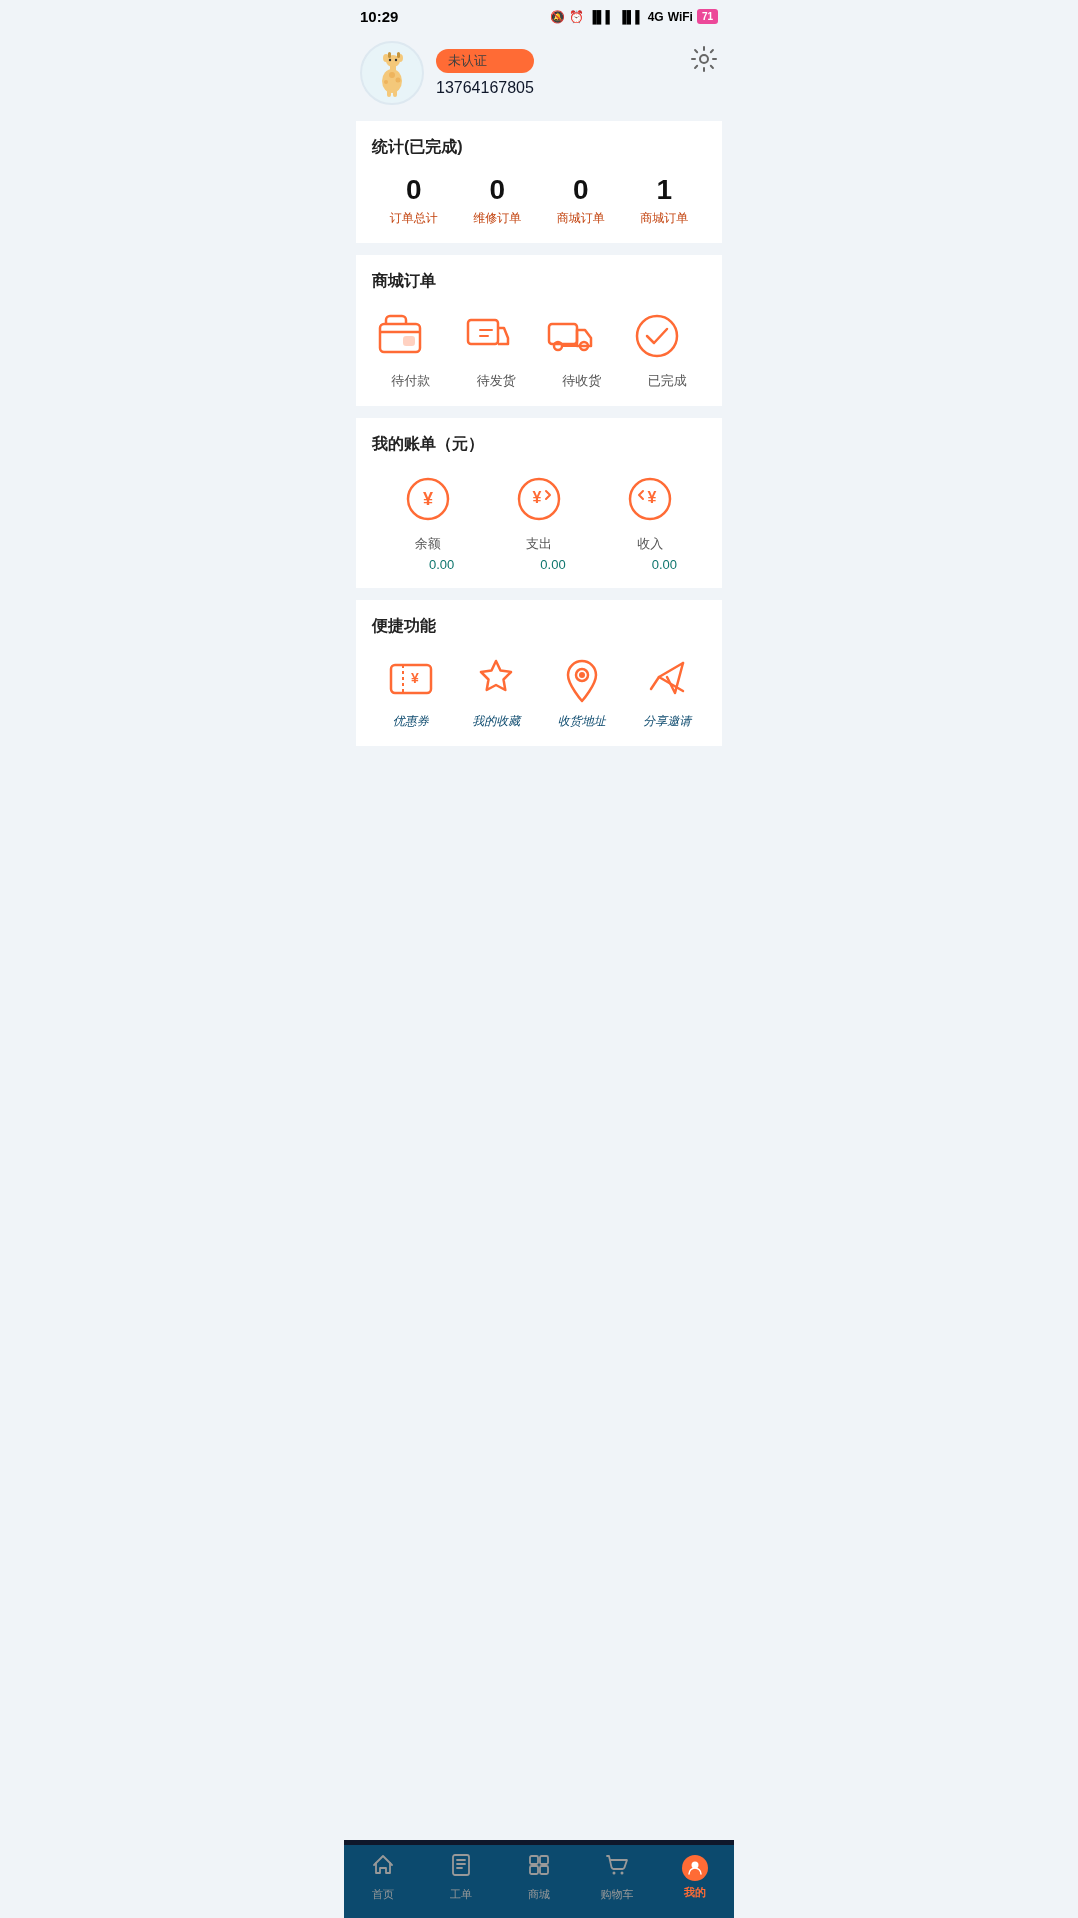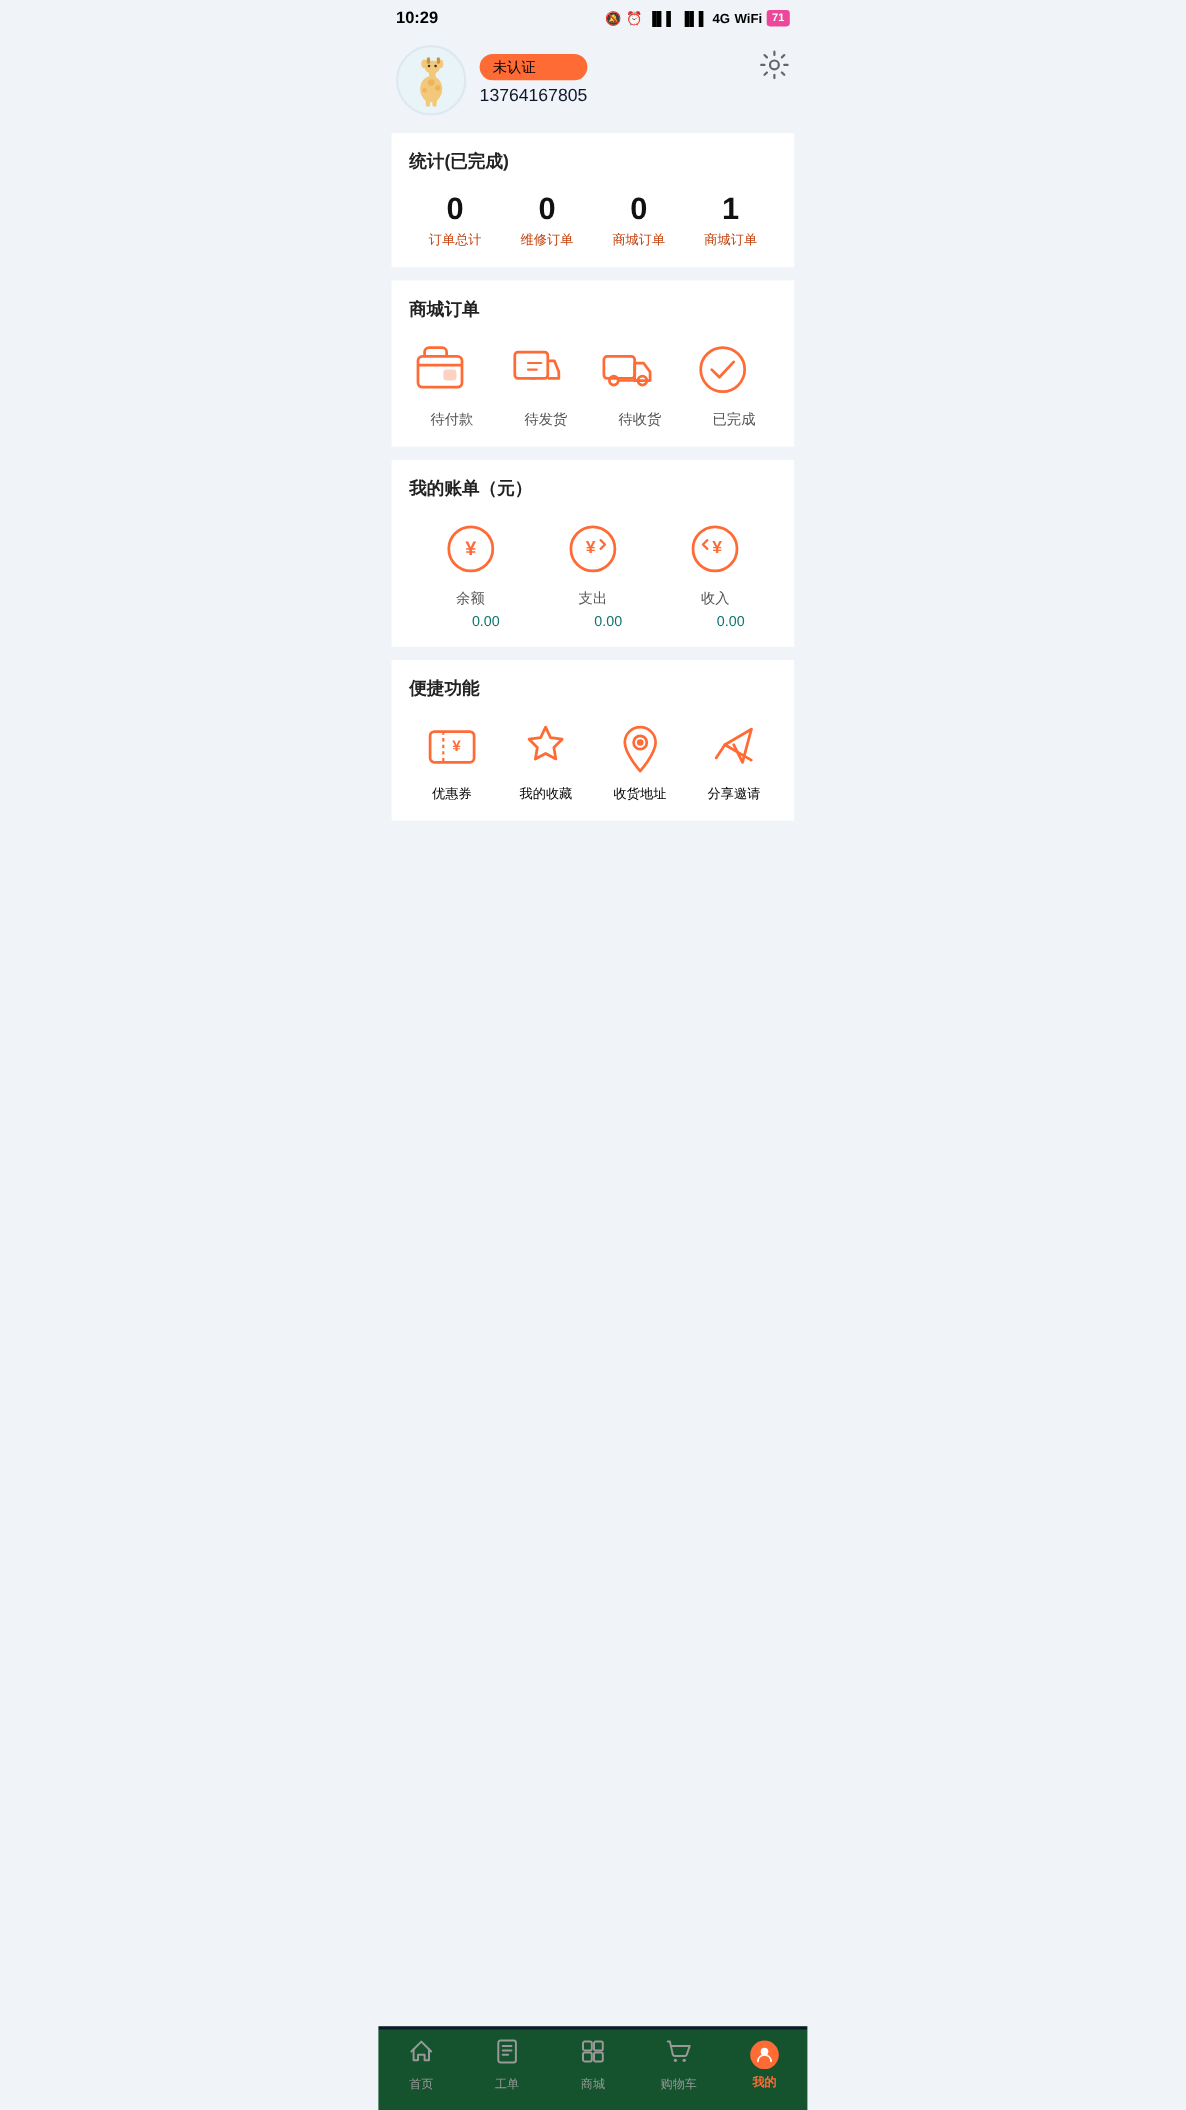--- a/index.html
+++ b/index.html
@@ -73,21 +73,21 @@
       width: 56px;
       height: 56px;
     }
     .profile-info {
       display: flex;
       flex-direction: column;
       gap: 6px;
     }
     .unverified-badge {
       background: #ff6b35;
-      color: #000000;
+      color: #404040;
       border-radius: 20px;
       padding: 3px 12px;
       font-size: 13px;
       display: inline-block;
     }
     .phone-number {
       font-size: 16px;
       color: #0f172a;
       font-weight: 500;
     }
@@ -213,32 +213,33 @@
       display: flex;
       align-items: center;
       justify-content: center;
     }
     .quick-icon svg {
       width: 48px;
       height: 48px;
     }
     .quick-label {
       font-size: 12px;
-      color: #000000;
+      color: #0c4a6e;
+      font-style: italic;
     }
 
     
     .bottom-nav {
       position: fixed;
       bottom: 0;
       left: 50%;
       transform: translateX(-50%);
       width: 390px;
-      background: #14532d;
-      border-top: 3px solid #0f172a;
+      background: #0c4a6e;
+      border-top: 5px solid #0f172a;
       display: flex;
       justify-content: space-around;
       align-items: center;
       padding: 8px 0 16px;
       z-index: 100;
     }
     .nav-item {
       display: flex;
       flex-direction: column;
       align-items: center;

